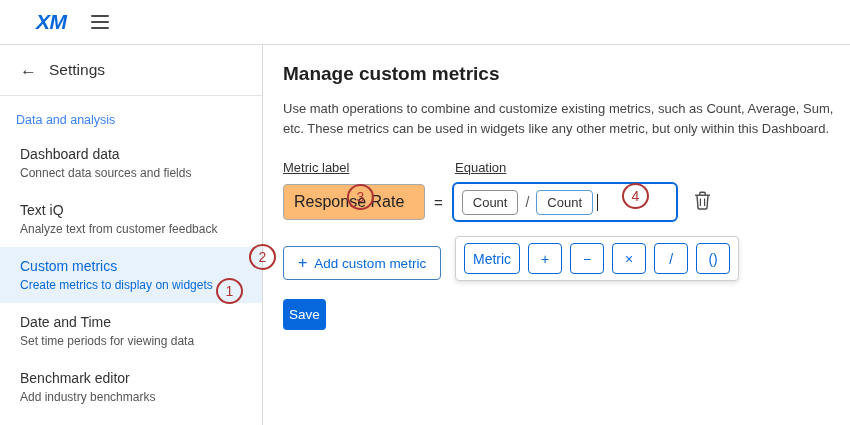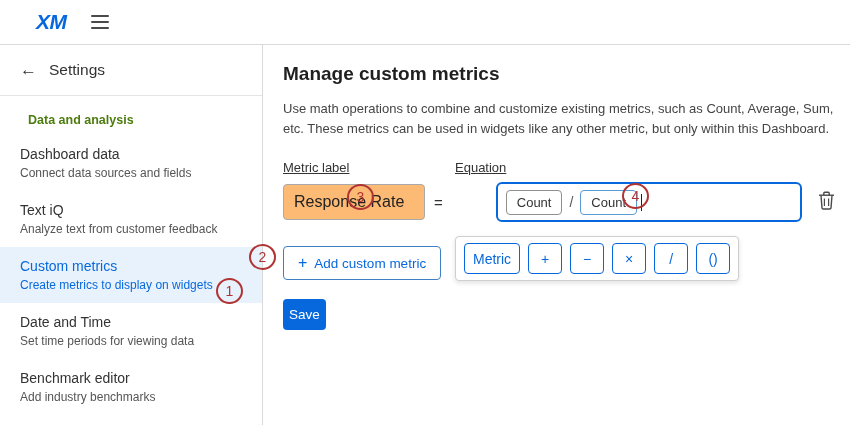--- a/index.html
+++ b/index.html
@@ -63,24 +63,24 @@
     align-items: center;
     gap: 12px;
     padding: 15px 20px;
     font-size: 15.5px;
     color: #333;
     cursor: pointer;
   }
   .settings-header .arrow { font-size: 17px; color: #333; }
   .sidebar-divider { border: none; border-top: 1px solid #e4e4e4; }
   .section-label {
-    padding: 17px 20px 8px 28px;
+    padding: 17px 20px 8px 16px;
     font-size: 12.5px;
-    font-weight: bold;
-    color: #4d7c0f;
+    font-weight: normal;
+    color: #3b82f6;
   }
   .nav-item {
     padding: 11px 20px;
     cursor: pointer;
   }
   .nav-item .nav-label { font-size: 14px; color: #333; }
   .nav-item .nav-sub { font-size: 12px; color: #555; margin-top: 4px; }
   .nav-item.selected { background: #e8f2fc; }
   .nav-item.selected .nav-label { color: #0768dd; }
   .nav-item.selected .nav-sub { color: #0768dd; }
@@ -114,30 +114,29 @@
     border-radius: 4px;
     background: #fdba74;
     display: flex;
     align-items: center;
     padding: 0 10px;
     font-size: 16px;
     color: #222;
   }
   .equals { margin: 0 9px; font-size: 15px; color: #333; }
   .equation-box {
-    width: 306px;
+    width: 226px;
     height: 40px;
     border: 2px solid #0768dd;
     border-radius: 6px;
     background: #fff;
     display: flex;
     align-items: center;
     padding: 0 8px;
     gap: 7px;
-    margin-left: 44px;
   }
   .chip {
     border: 1px solid #8f8f8f;
     border-radius: 4px;
     background: #fff;
     padding: 4px 10px;
     font-size: 13px;
     color: #333;
     cursor: pointer;
   }

